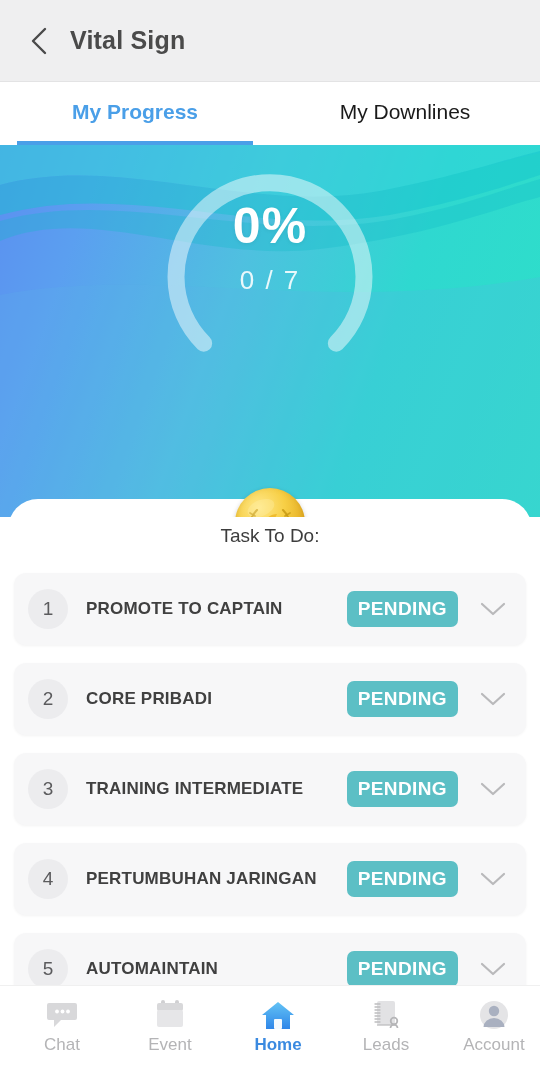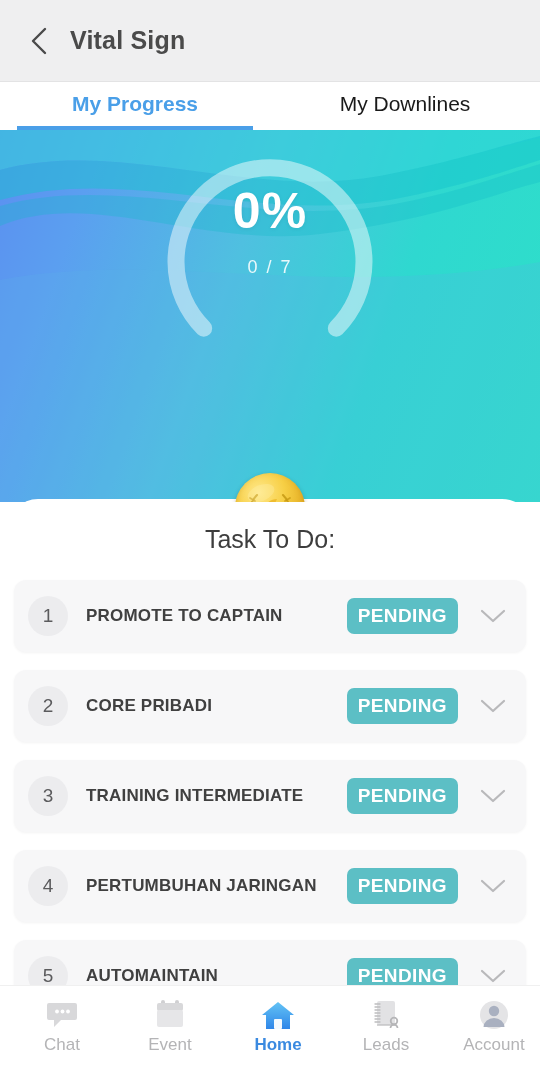--- a/index.html
+++ b/index.html
@@ -30,21 +30,21 @@
   .header-title {
     font-size:25px;
     font-weight:bold;
     color:#4a4a4a;
     margin-left:14px;
     letter-spacing:.2px;
   }
 
   
   .tabs {
-    height:48px;
+    height:63px;
     background:#fff;
     display:flex;
     position:relative;
   }
   .tab {
     flex:1;
     display:flex;
     align-items:center;
     justify-content:center;
     font-size:21px;
@@ -84,22 +84,22 @@
     color:#fff;
   }
   .pct {
     font-size:50px;
     font-weight:bold;
     line-height:1;
     letter-spacing:1px;
     text-shadow:0 1px 4px rgba(0,0,0,.07);
   }
   .frac {
-    margin-top:21px;
-    font-size:18px;
+    margin-top:14px;
+    font-size:26px;
     color:rgba(255,255,255,.88);
     letter-spacing:2px;
   }
   .medal {
     position:absolute;
     left:50%; top:343px;
     transform:translateX(-50%);
     width:70px; height:70px;
     border-radius:50%;
     background:
@@ -116,21 +116,21 @@
     left:8px; right:8px;
     top:499px;
     bottom:0;
     background:#fff;
     border-radius:30px 30px 0 0;
     padding-top:26px;
     overflow:hidden;
   }
   .sheet-title {
     text-align:center;
-    font-size:25px;
+    font-size:19px;
     color:#3d3d3d;
     margin-bottom:26px;
   }
   .task-list { padding:0 6px; }
   .task-row {
     height:72px;
     background:#f7f7f8;
     border-radius:12px;
     display:flex;
     align-items:center;

